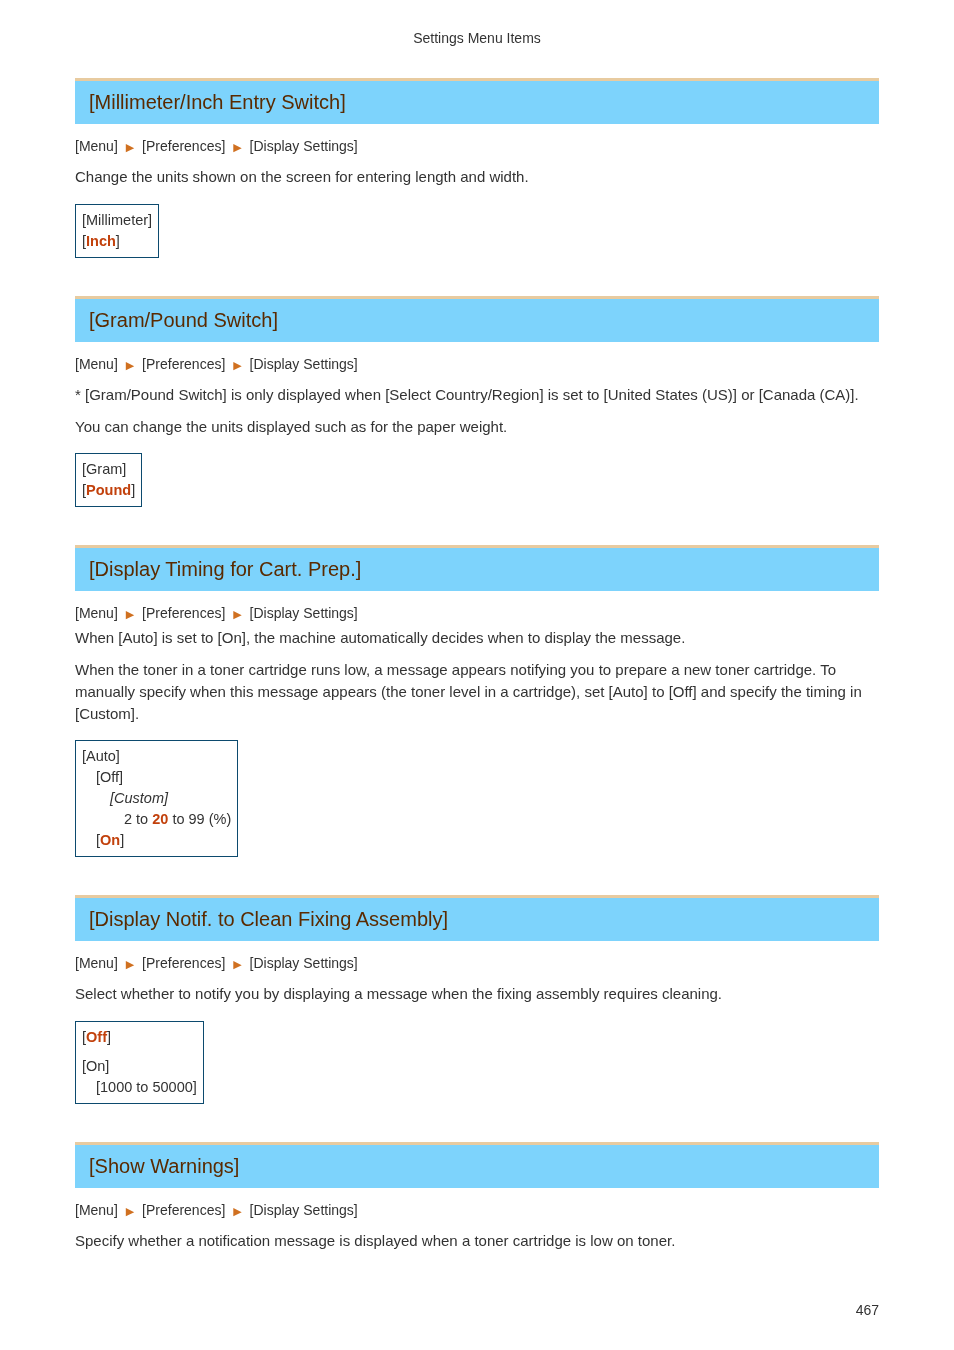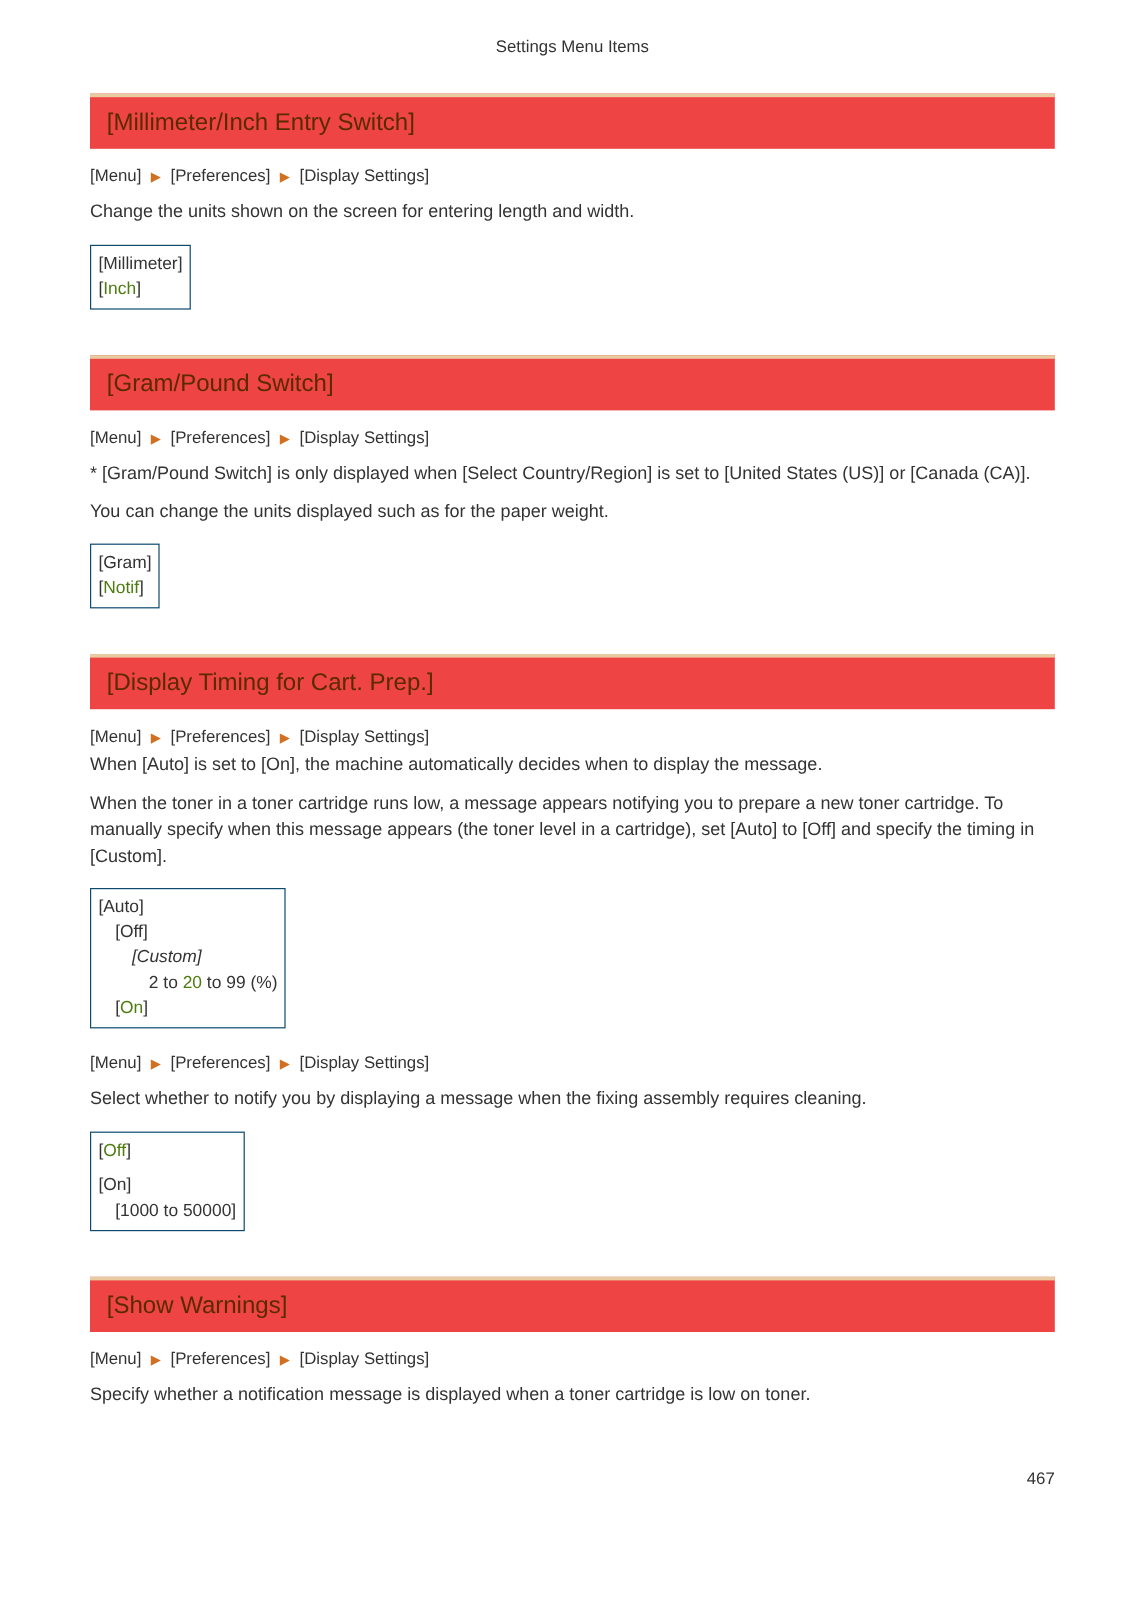--- a/index.html
+++ b/index.html
@@ -15,21 +15,21 @@
   .page {
     padding: 30px 75px 40px 75px;
   }
   .header-title {
     text-align: center;
     font-size: 14px;
     color: #333;
     margin-bottom: 32px;
   }
   .section-heading {
-    background: #ef4444;
+    background: #7dd3fc;
     border-top: 3px solid #e8cba0;
     padding: 10px 14px;
     font-size: 20px;
     color: #5a2a00;
     font-weight: 500;
     margin-top: 28px;
     margin-bottom: 14px;
   }
   .breadcrumb {
     margin: 10px 0 12px 0;
@@ -53,22 +53,22 @@
     padding: 5px 6px;
     margin: 6px 0 10px 0;
     font-size: 14.5px;
     line-height: 1.45;
   }
   .opt-line { white-space: pre; }
   .indent1 { padding-left: 14px; }
   .indent2 { padding-left: 28px; font-style: italic; }
   .indent3 { padding-left: 42px; }
   .default-val {
-    color: #4d7c0f;
-    font-weight: normal;
+    color: #c2410c;
+    font-weight: bold;
   }
   .gap { height: 8px; }
   .pagenum {
     text-align: right;
     font-size: 14px;
     margin-top: 50px;
   }
 </style>
 </head>
 <body>
@@ -98,21 +98,21 @@
     <span>[Menu]</span>
     <span class="arrow">▶</span>
     <span>[Preferences]</span>
     <span class="arrow">▶</span>
     <span>[Display Settings]</span>
   </div>
   <div class="para">* [Gram/Pound Switch] is only displayed when [Select Country/Region] is set to [United States (US)] or [Canada (CA)].</div>
   <div class="para">You can change the units displayed such as for the paper weight.</div>
   <div class="options-box">
     <div class="opt-line">[Gram]</div>
-    <div class="opt-line">[<span class="default-val">Notif</span>]</div>
+    <div class="opt-line">[<span class="default-val">Pound</span>]</div>
   </div>
 
   
   <div class="section-heading">[Display Timing for Cart. Prep.]</div>
   <div class="breadcrumb">
     <span>[Menu]</span>
     <span class="arrow">▶</span>
     <span>[Preferences]</span>
     <span class="arrow">▶</span>
     <span>[Display Settings]</span>
@@ -121,20 +121,21 @@
   <div class="para">When the toner in a toner cartridge runs low, a message appears notifying you to prepare a new toner cartridge. To manually specify when this message appears (the toner level in a cartridge), set [Auto] to [Off] and specify the timing in [Custom].</div>
   <div class="options-box">
     <div class="opt-line">[Auto]</div>
     <div class="opt-line indent1">[Off]</div>
     <div class="opt-line indent2">[Custom]</div>
     <div class="opt-line indent3"><span>2 to </span><span class="default-val">20</span><span> to 99 (%)</span></div>
     <div class="opt-line indent1">[<span class="default-val">On</span>]</div>
   </div>
 
   
+  <div class="section-heading">[Display Notif. to Clean Fixing Assembly]</div>
   <div class="breadcrumb">
     <span>[Menu]</span>
     <span class="arrow">▶</span>
     <span>[Preferences]</span>
     <span class="arrow">▶</span>
     <span>[Display Settings]</span>
   </div>
   <div class="para">Select whether to notify you by displaying a message when the fixing assembly requires cleaning.</div>
   <div class="options-box">
     <div class="opt-line">[<span class="default-val">Off</span>]</div>

